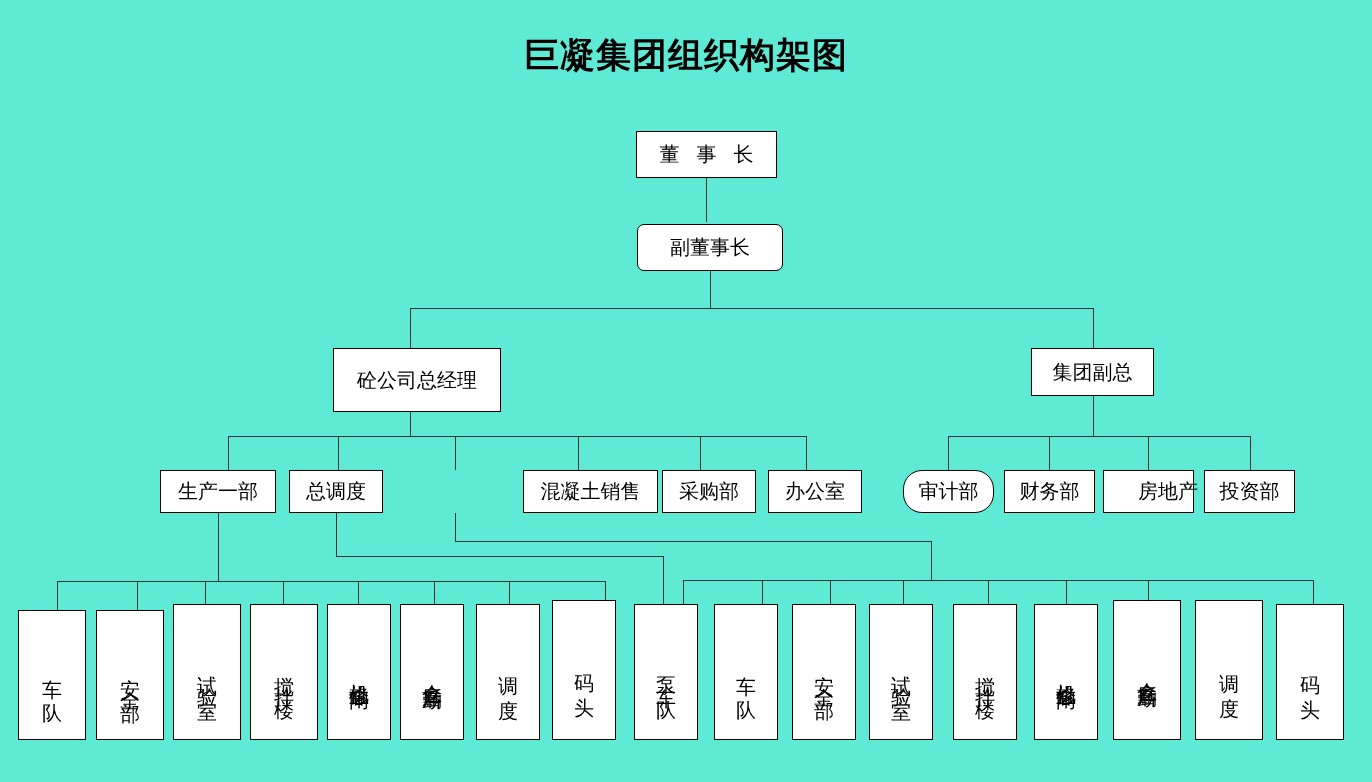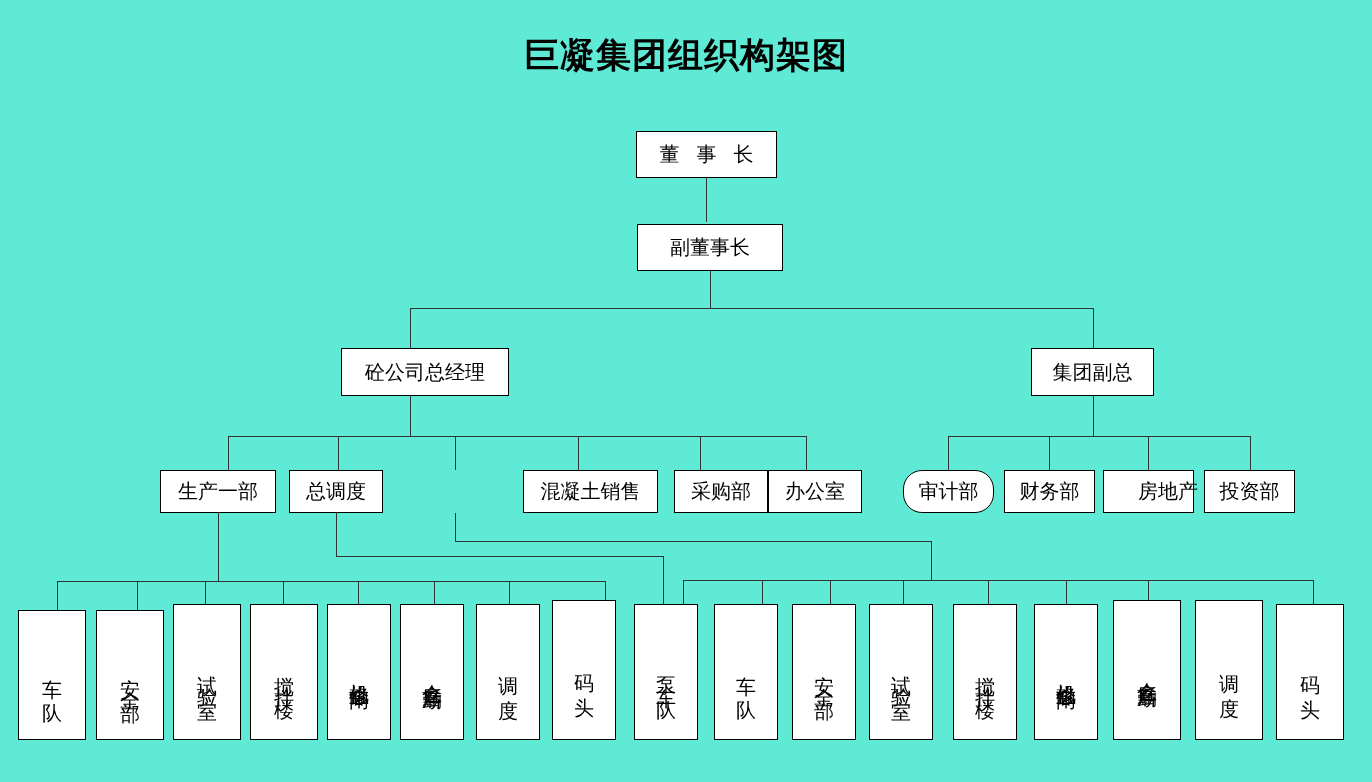--- a/index.html
+++ b/index.html
@@ -126,29 +126,29 @@
   <div class="line v" style="left:762px; top:580px; height:30px;"></div>
   <div class="line v" style="left:830px; top:580px; height:30px;"></div>
   <div class="line v" style="left:903px; top:580px; height:30px;"></div>
   <div class="line v" style="left:988px; top:580px; height:30px;"></div>
   <div class="line v" style="left:1066px; top:580px; height:30px;"></div>
   <div class="line v" style="left:1148px; top:580px; height:30px;"></div>
   <div class="line v" style="left:1313px; top:580px; height:30px;"></div>
 
   <div class="node spaced" style="left:636px; top:131px; width:141px; height:47px;">董 事 长</div>
 
-  <div class="node" style="left:637px; top:224px; width:146px; height:47px;">副董事长</div>
+  <div class="node" style="left:637px; top:224px; width:146px; height:47px;border-radius:7px;">副董事长</div>
 
-  <div class="node" style="left:341px; top:348px; width:168px; height:48px;">砼公司总经理</div>
+  <div class="node" style="left:333px; top:348px; width:168px; height:64px;">砼公司总经理</div>
   <div class="node" style="left:1031px; top:348px; width:123px; height:48px;">集团副总</div>
 
   <div class="node" style="left:160px; top:470px; width:116px; height:43px;">生产一部</div>
   <div class="node" style="left:289px; top:470px; width:94px; height:43px;">总调度</div>
   <div class="node" style="left:523px; top:470px; width:135px; height:43px;">混凝土销售</div>
-  <div class="node" style="left:662px; top:470px; width:94px; height:43px;margin-left:12px;">采购部</div>
+  <div class="node" style="left:662px; top:470px; width:94px; height:43px;">采购部</div>
   <div class="node" style="left:768px; top:470px; width:94px; height:43px;">办公室</div>
 
   <div class="node" style="left:903px; top:470px; width:91px; height:43px;border-radius:19px;">审计部</div>
   <div class="node" style="left:1004px; top:470px; width:91px; height:43px;">财务部</div>
   <div class="node" style="left:1103px; top:470px; width:91px; height:43px;padding-left:39px;">房地产</div>
   <div class="node" style="left:1204px; top:470px; width:91px; height:43px;">投资部</div>
 
   <div class="node vert loose" style="left:18px; top:610px; width:68px; height:130px;">车队</div>
   <div class="node vert med" style="left:96px; top:610px; width:68px; height:130px;">安全部</div>
   <div class="node vert med" style="left:173px; top:604px; width:68px; height:136px;">试验室</div>

